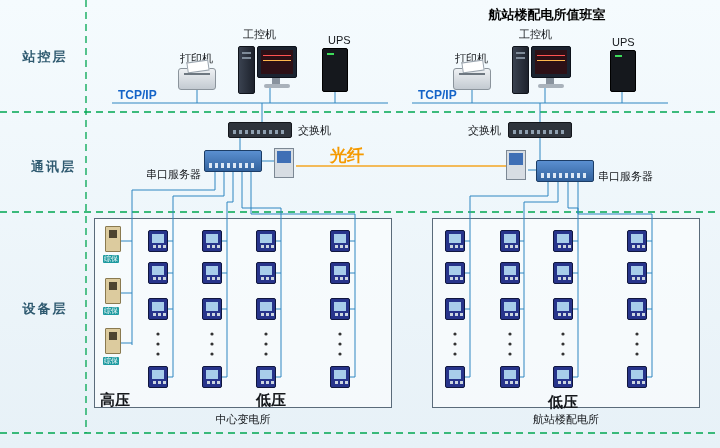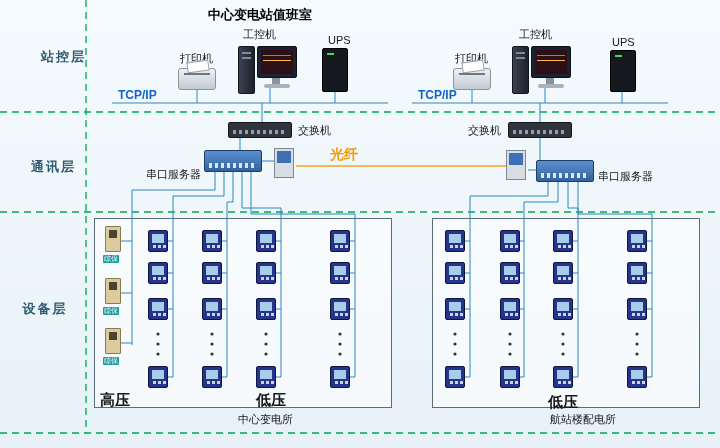--- a/index.html
+++ b/index.html
@@ -6,21 +6,21 @@
   *{box-sizing:border-box}
   body{font-family:"Liberation Sans","DejaVu Sans",sans-serif}
   #diagram{position:relative;width:720px;height:448px;overflow:hidden;
     background:linear-gradient(#f5fbfe,#e7f1f7)}
   .abs{position:absolute;z-index:2}
   svg.wires{position:absolute;left:0;top:0;z-index:1}
   .lbl{position:absolute;z-index:2;font-size:11px;color:#15181c;white-space:nowrap;line-height:1.1}
   .title{font-size:13px;font-weight:bold;color:#000}
   .layer-lbl{font-size:13px;font-weight:bold;color:#2f5a70;letter-spacing:2px}
   .tcpip{color:#1464c8;font-weight:bold;font-size:12px}
-  .fiber-lbl{color:#f59a00;font-weight:bold;font-size:14px}
+  .fiber-lbl{color:#f59a00;font-weight:bold;font-size:17px}
   .small-b{font-size:15px;font-weight:bold}
   .devbox{border:1px solid #5a6b7a;background:rgba(255,255,255,.55);z-index:0}
   
   .printer{width:38px;height:22px;background:linear-gradient(#eef1f4,#c3cad1);
     border:1px solid #8b949c;border-radius:3px}
   .printer::before{content:"";position:absolute;top:-8px;left:8px;width:20px;height:9px;
     background:#fff;border:1px solid #9aa4ae;transform:rotate(-8deg)}
   .printer::after{content:"";position:absolute;top:4px;left:5px;right:5px;height:2px;background:#6d7780}
   
   .tower{width:17px;height:48px;background:linear-gradient(90deg,#3a4250,#1d222c);border:1px solid #10141b;border-radius:2px}
@@ -99,25 +99,24 @@
         <circle cx="510" cy="354" r="1.6"></circle>
       <circle cx="563" cy="334" r="1.6"></circle>
         <circle cx="563" cy="344" r="1.6"></circle>
         <circle cx="563" cy="354" r="1.6"></circle>
       <circle cx="637" cy="334" r="1.6"></circle>
         <circle cx="637" cy="344" r="1.6"></circle>
         <circle cx="637" cy="354" r="1.6"></circle>
     </g>
   </svg>
 
-  <div class="lbl layer-lbl" style="left:24px;top:50px;width:62px;text-align:right">站控层</div>
+  <div class="lbl layer-lbl" style="left:14px;top:50px;width:62px;text-align:center">站控层</div>
   <div class="lbl layer-lbl" style="left:14px;top:160px;width:62px;text-align:right">通讯层</div>
   <div class="lbl layer-lbl" style="left:14px;top:302px;width:62px;text-align:center">设备层</div>
 
-  <div class="lbl title" style="left:188px;top:8px;width:144px;text-align:center">中心变电站值班室</div>
   <div class="lbl" style="left:243px;top:28px">工控机</div>
   <div class="lbl" style="left:180px;top:52px">打印机</div>
   <div class="lbl" style="left:328px;top:34px">UPS</div>
 
   <div class="abs printer" style="left:178px;top:68px"></div>
   <div class="abs tower" style="left:238px;top:46px"></div>
   <div class="abs monitor" style="left:257px;top:46px">
       <div class="mscreen">
         <i></i>
         <i class="l2"></i>
@@ -131,20 +130,21 @@
 
   <div class="abs switch" style="left:228px;top:122px"></div>
   <div class="lbl" style="left:298px;top:124px">交换机</div>
 
   <div class="abs server" style="left:204px;top:150px"></div>
   <div class="lbl" style="left:146px;top:168px">串口服务器</div>
   <div class="abs conv" style="left:274px;top:148px"></div>
 
   <div class="lbl fiber-lbl" style="left:330px;top:147px">光纤</div>
 
+  <div class="lbl title" style="left:475px;top:8px;width:144px;text-align:center">航站楼配电所值班室</div>
   <div class="lbl" style="left:519px;top:28px">工控机</div>
   <div class="lbl" style="left:455px;top:52px">打印机</div>
   <div class="lbl" style="left:612px;top:36px">UPS</div>
 
   <div class="abs printer" style="left:453px;top:68px"></div>
   <div class="abs tower" style="left:512px;top:46px"></div>
   <div class="abs monitor" style="left:531px;top:46px">
       <div class="mscreen">
         <i></i>
         <i class="l2"></i>
@@ -166,22 +166,22 @@
   <div class="abs prot" style="left:105px;top:226px"></div>
   <div class="prot-lbl" style="left:103px;top:255px">综保</div>
   <div class="abs prot" style="left:105px;top:278px"></div>
   <div class="prot-lbl" style="left:103px;top:307px">综保</div>
   <div class="abs prot" style="left:105px;top:328px"></div>
   <div class="prot-lbl" style="left:103px;top:357px">综保</div>
 
   <div class="lbl small-b" style="left:100px;top:392px">高压</div>
   <div class="lbl small-b" style="left:256px;top:392px">低压</div>
   <div class="lbl small-b" style="left:548px;top:394px">低压</div>
-  <div class="lbl" style="left:193px;top:413px;width:100px;text-align:right">中心变电所</div>
-  <div class="lbl" style="left:516px;top:413px;width:100px;text-align:right">航站楼配电所</div>
+  <div class="lbl" style="left:193px;top:413px;width:100px;text-align:center">中心变电所</div>
+  <div class="lbl" style="left:516px;top:413px;width:100px;text-align:center">航站楼配电所</div>
 
 <div class="abs meter" style="left: 148px; top: 230px;"></div>
     <div class="abs meter" style="left: 148px; top: 262px;"></div>
     <div class="abs meter" style="left: 148px; top: 298px;"></div>
     <div class="abs meter" style="left: 148px; top: 366px;"></div>
     <div class="abs meter" style="left: 202px; top: 230px;"></div>
     <div class="abs meter" style="left: 202px; top: 262px;"></div>
     <div class="abs meter" style="left: 202px; top: 298px;"></div>
     <div class="abs meter" style="left: 202px; top: 366px;"></div>
     <div class="abs meter" style="left: 256px; top: 230px;"></div>

